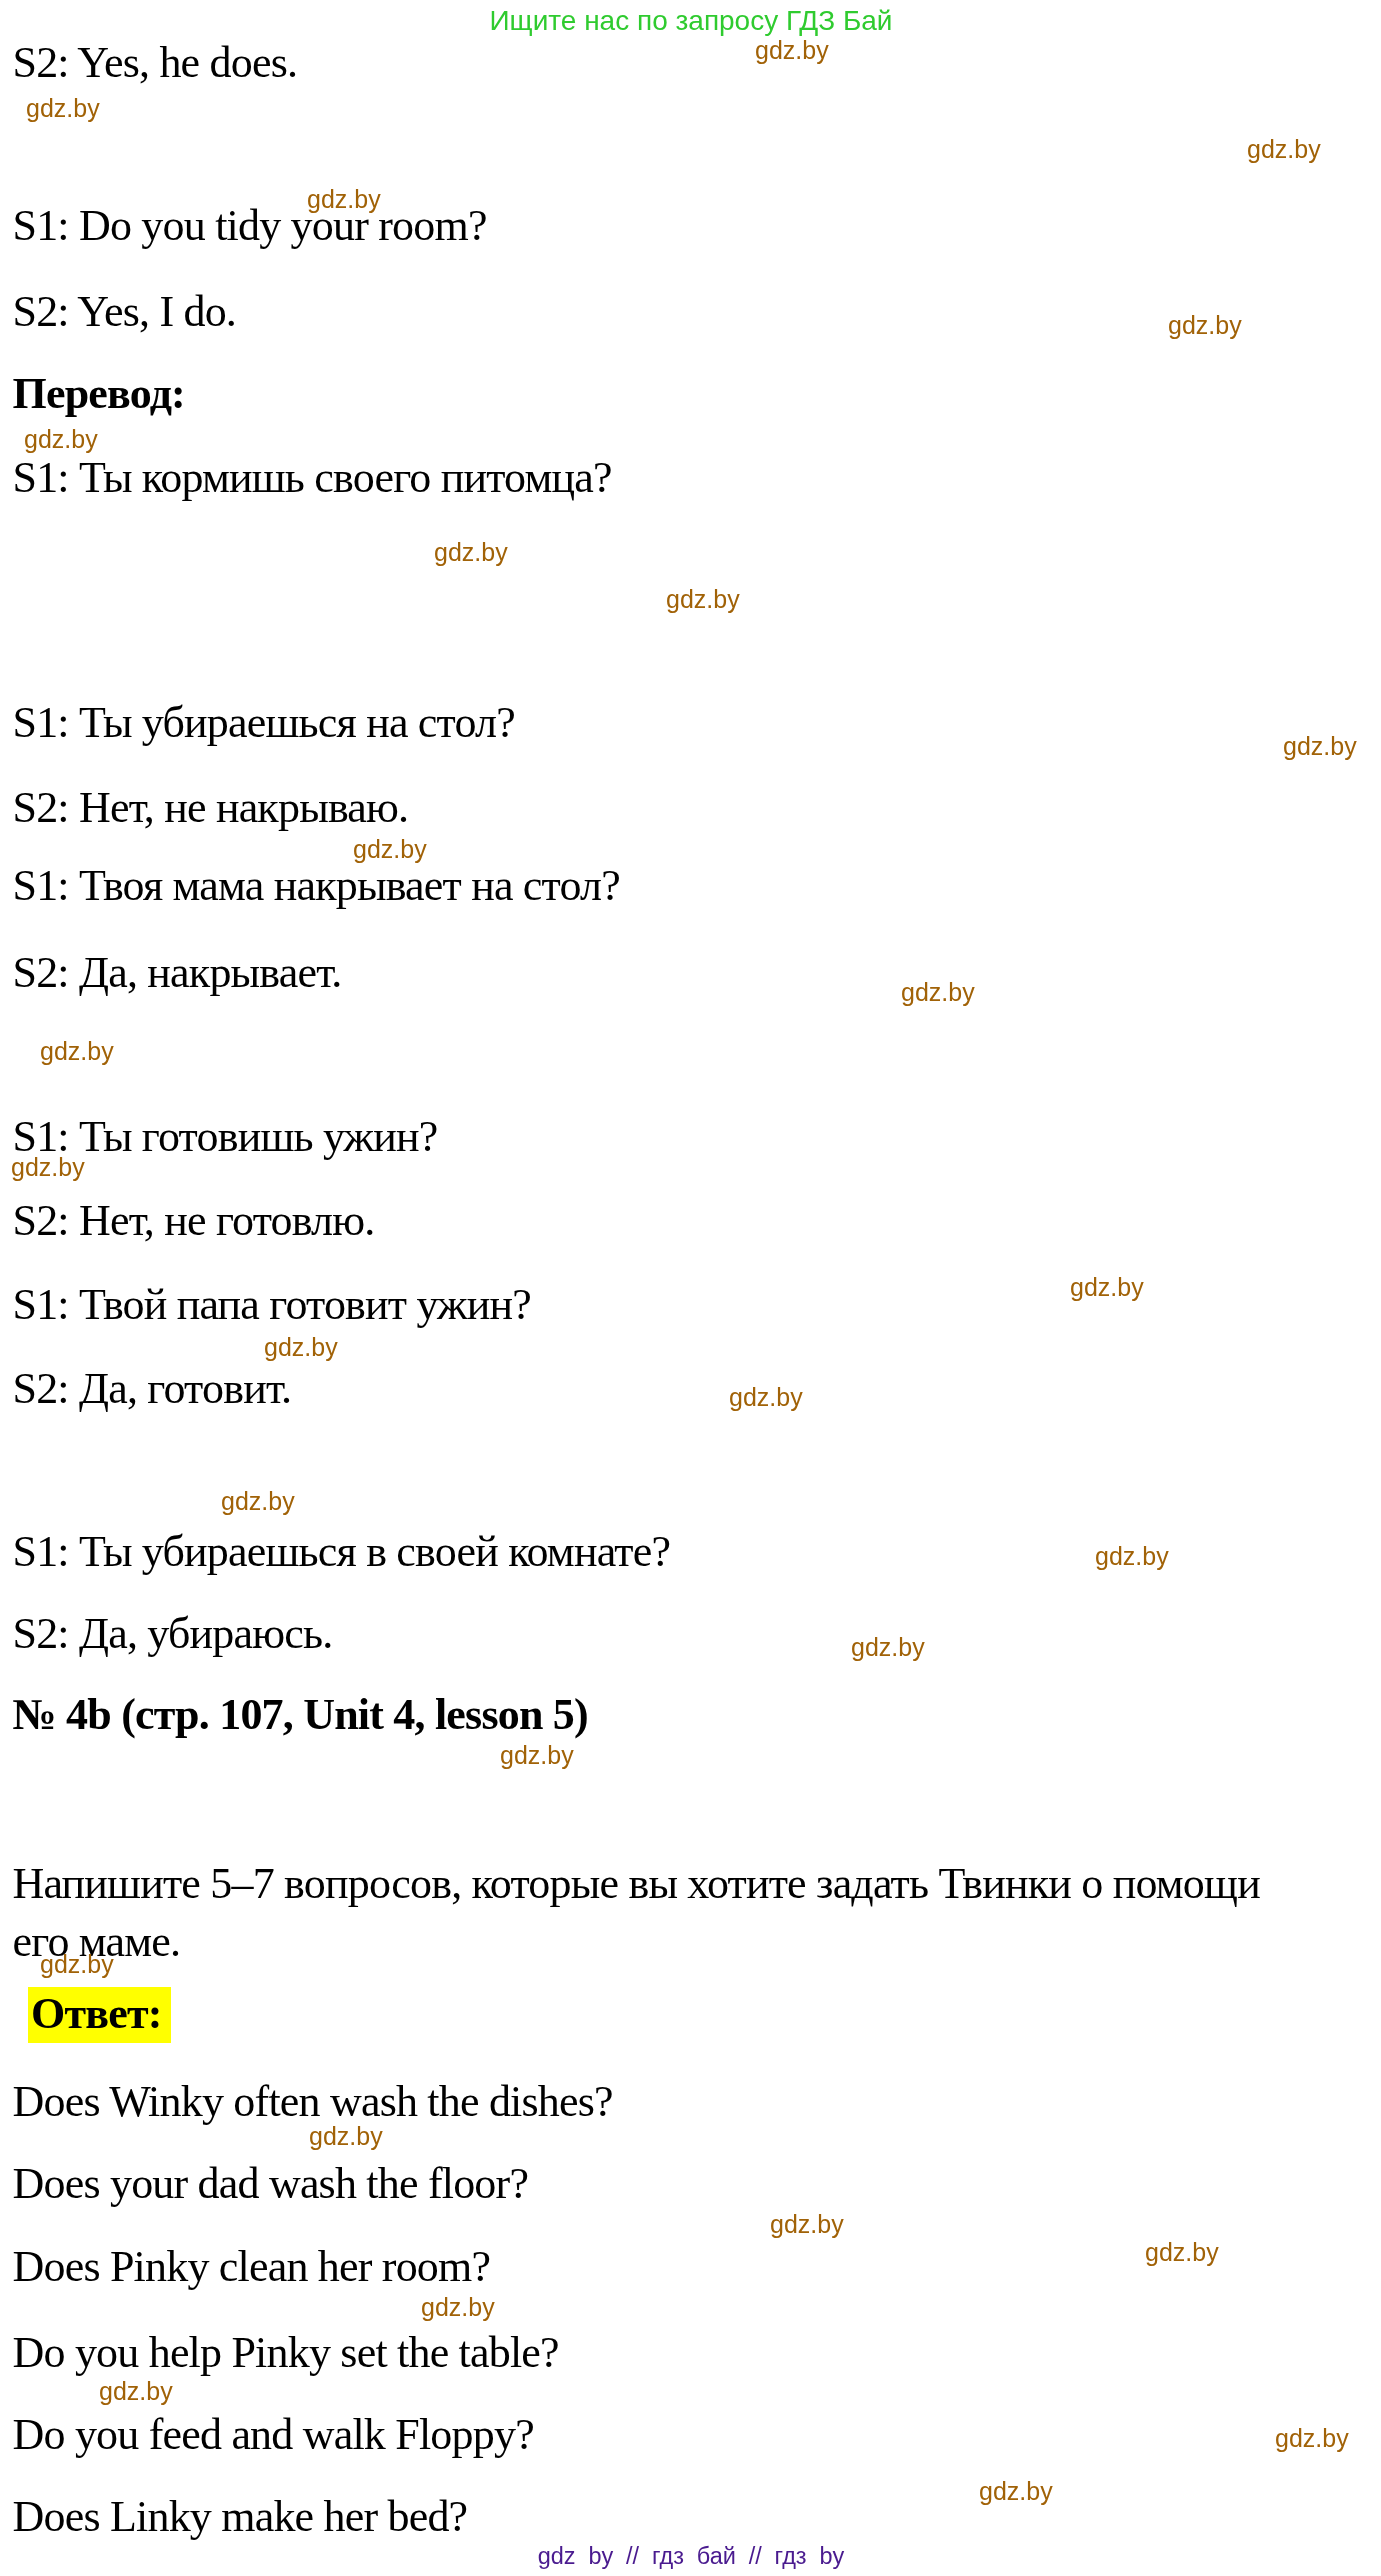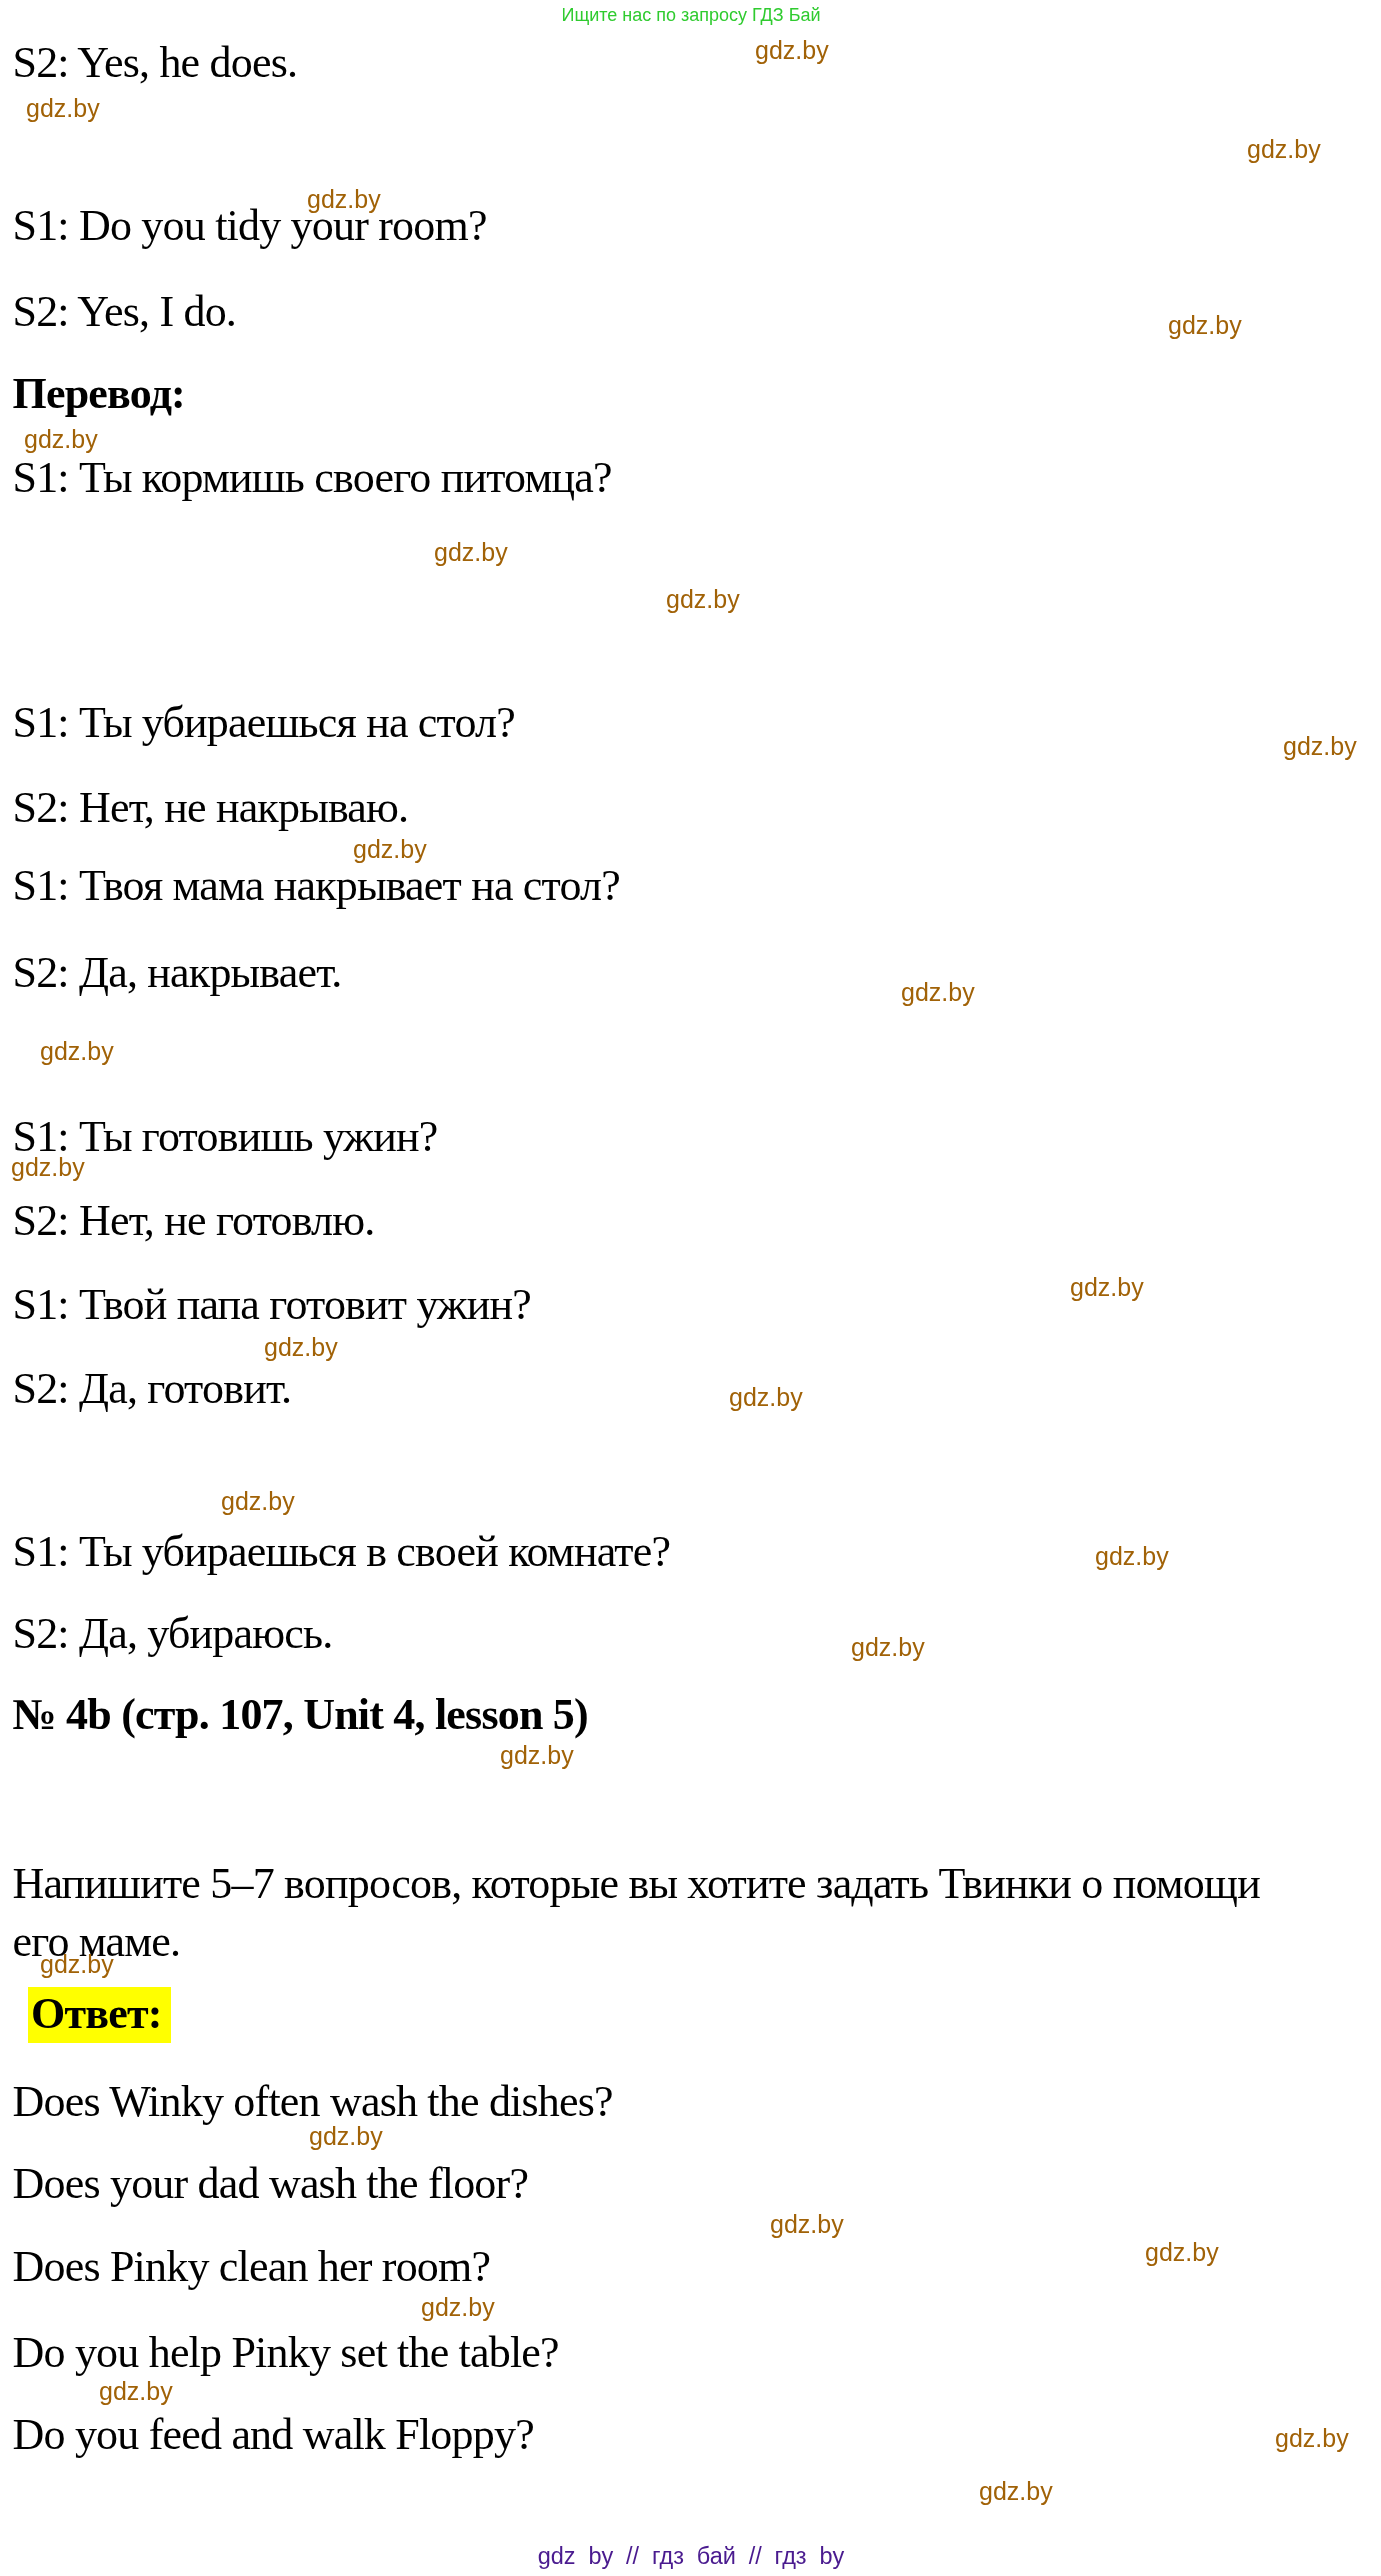--- a/index.html
+++ b/index.html
@@ -9,21 +9,21 @@
     height: 2576px;
     background: #ffffff;
     overflow: hidden;
     font-family: "Liberation Serif", serif;
   }
   .banner {
     position: absolute;
     top: 4.7px; left: 0; width: 100%;
     text-align: center;
     font-family: "Liberation Sans", sans-serif;
-    font-size: 18px;
+    font-size: 28px;
     color: #2fcb2f;
   }
   .wm {
     position: absolute;
     font-family: "Liberation Sans", sans-serif;
     font-size: 25px;
     color: #a16207;
     white-space: nowrap;
   }
   .tl {
@@ -77,20 +77,21 @@
   <div class="tl b" style="top:1689px">№ 4b (стр. 107, Unit 4, lesson 5)</div>
   <div class="tl" style="top:1858px">Напишите 5–7 вопросов, которые вы хотите задать Твинки о помощи</div>
   <div class="tl" style="top:1916px">его маме.</div>
 
   <div class="tl" style="top:1988px; left:28px"><span class="b hl">Ответ:</span></div>
   <div class="tl" style="top:2076px">Does Winky often wash the dishes?</div>
   <div class="tl" style="top:2241px">Does Pinky clean her room?</div>
   <div class="tl" style="top:2158px">Does your dad wash the floor?</div>
   <div class="tl" style="top:2327px">Do you help Pinky set the table?</div>
   <div class="tl" style="top:2409px">Do you feed and walk Floppy?</div>
+  <div class="tl" style="top:2491px">Does Linky make her bed?</div>
 
   <span class="wm" style="left:755px;  top:36px">gdz.by</span>
   <span class="wm" style="left:26px;   top:94px">gdz.by</span>
   <span class="wm" style="left:1247px; top:135px">gdz.by</span>
   <span class="wm" style="left:307px;  top:185px">gdz.by</span>
   <span class="wm" style="left:1168px; top:311px">gdz.by</span>
   <span class="wm" style="left:24px;   top:425px">gdz.by</span>
   <span class="wm" style="left:434px;  top:538px">gdz.by</span>
   <span class="wm" style="left:666px;  top:585px">gdz.by</span>
   <span class="wm" style="left:1283px; top:732px">gdz.by</span>

